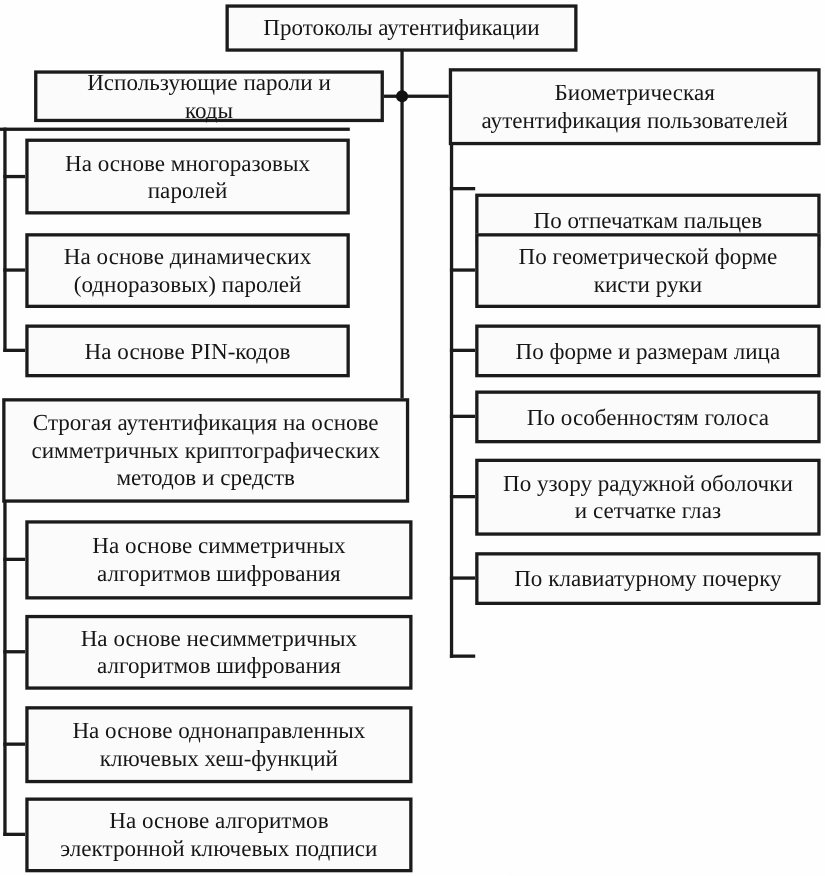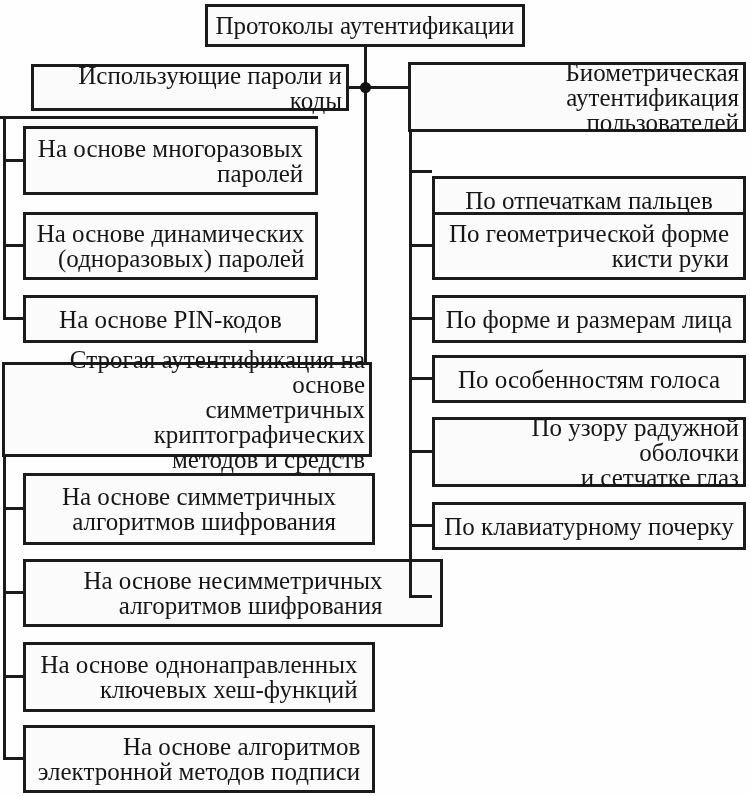--- a/index.html
+++ b/index.html
@@ -13,25 +13,25 @@
     overflow: hidden;
   }
   .box {
     position: absolute;
     box-sizing: border-box;
     border: 3px solid #1b1b1b;
     background: #fbfbfb;
     display: flex;
     align-items: center;
     justify-content: center;
-    text-align: right;
-    font-size: 25px;
+    text-align: center;
+    font-size: 21px;
     line-height: 25px;
     white-space: pre-line;
-    padding: 2px 4px;
+    padding: 2px 21px;
   }
   .line {
     position: absolute;
     background: #1b1b1b;
   }
   .dot {
     position: absolute;
     width: 11px;
     height: 11px;
     border-radius: 50%;
@@ -68,26 +68,26 @@
 методов и средств</div>
 
   <div class="line" style="left:3px; top:455px; width:3px; height:305px;"></div>
   <div class="line" style="left:3px; top:507px; width:20px; height:3px;"></div>
   <div class="line" style="left:3px; top:591px; width:20px; height:3px;"></div>
   <div class="line" style="left:3px; top:675px; width:20px; height:3px;"></div>
   <div class="line" style="left:3px; top:757px; width:20px; height:3px;"></div>
 
   <div class="box" style="left:23px; top:473px; width:352px; height:72px;">На основе симметричных
 алгоритмов шифрования</div>
-  <div class="box" style="left:23px; top:559px; width:420px; height:68px;">На основе несимметричных
+  <div class="box" style="left:23px; top:559px; width:352px; height:68px;">На основе несимметричных
 алгоритмов шифрования</div>
   <div class="box" style="left:23px; top:642px; width:352px; height:70px;">На основе однонаправленных
 ключевых хеш-функций</div>
   <div class="box" style="left:23px; top:725px; width:352px; height:68px;">На основе алгоритмов
-электронной методов подписи</div>
+электронной ключевых подписи</div>
 
   <div class="box" style="left:408px; top:62px; width:338px; height:70px;">Биометрическая
 аутентификация пользователей</div>
 
   <div class="line" style="left:409px; top:130px; width:3px; height:468px;"></div>
   <div class="line" style="left:409px; top:170px; width:23px; height:3px;"></div>
   <div class="line" style="left:409px; top:244px; width:23px; height:3px;"></div>
   <div class="line" style="left:409px; top:317px; width:23px; height:3px;"></div>
   <div class="line" style="left:409px; top:377px; width:23px; height:3px;"></div>
   <div class="line" style="left:409px; top:450px; width:23px; height:3px;"></div>

